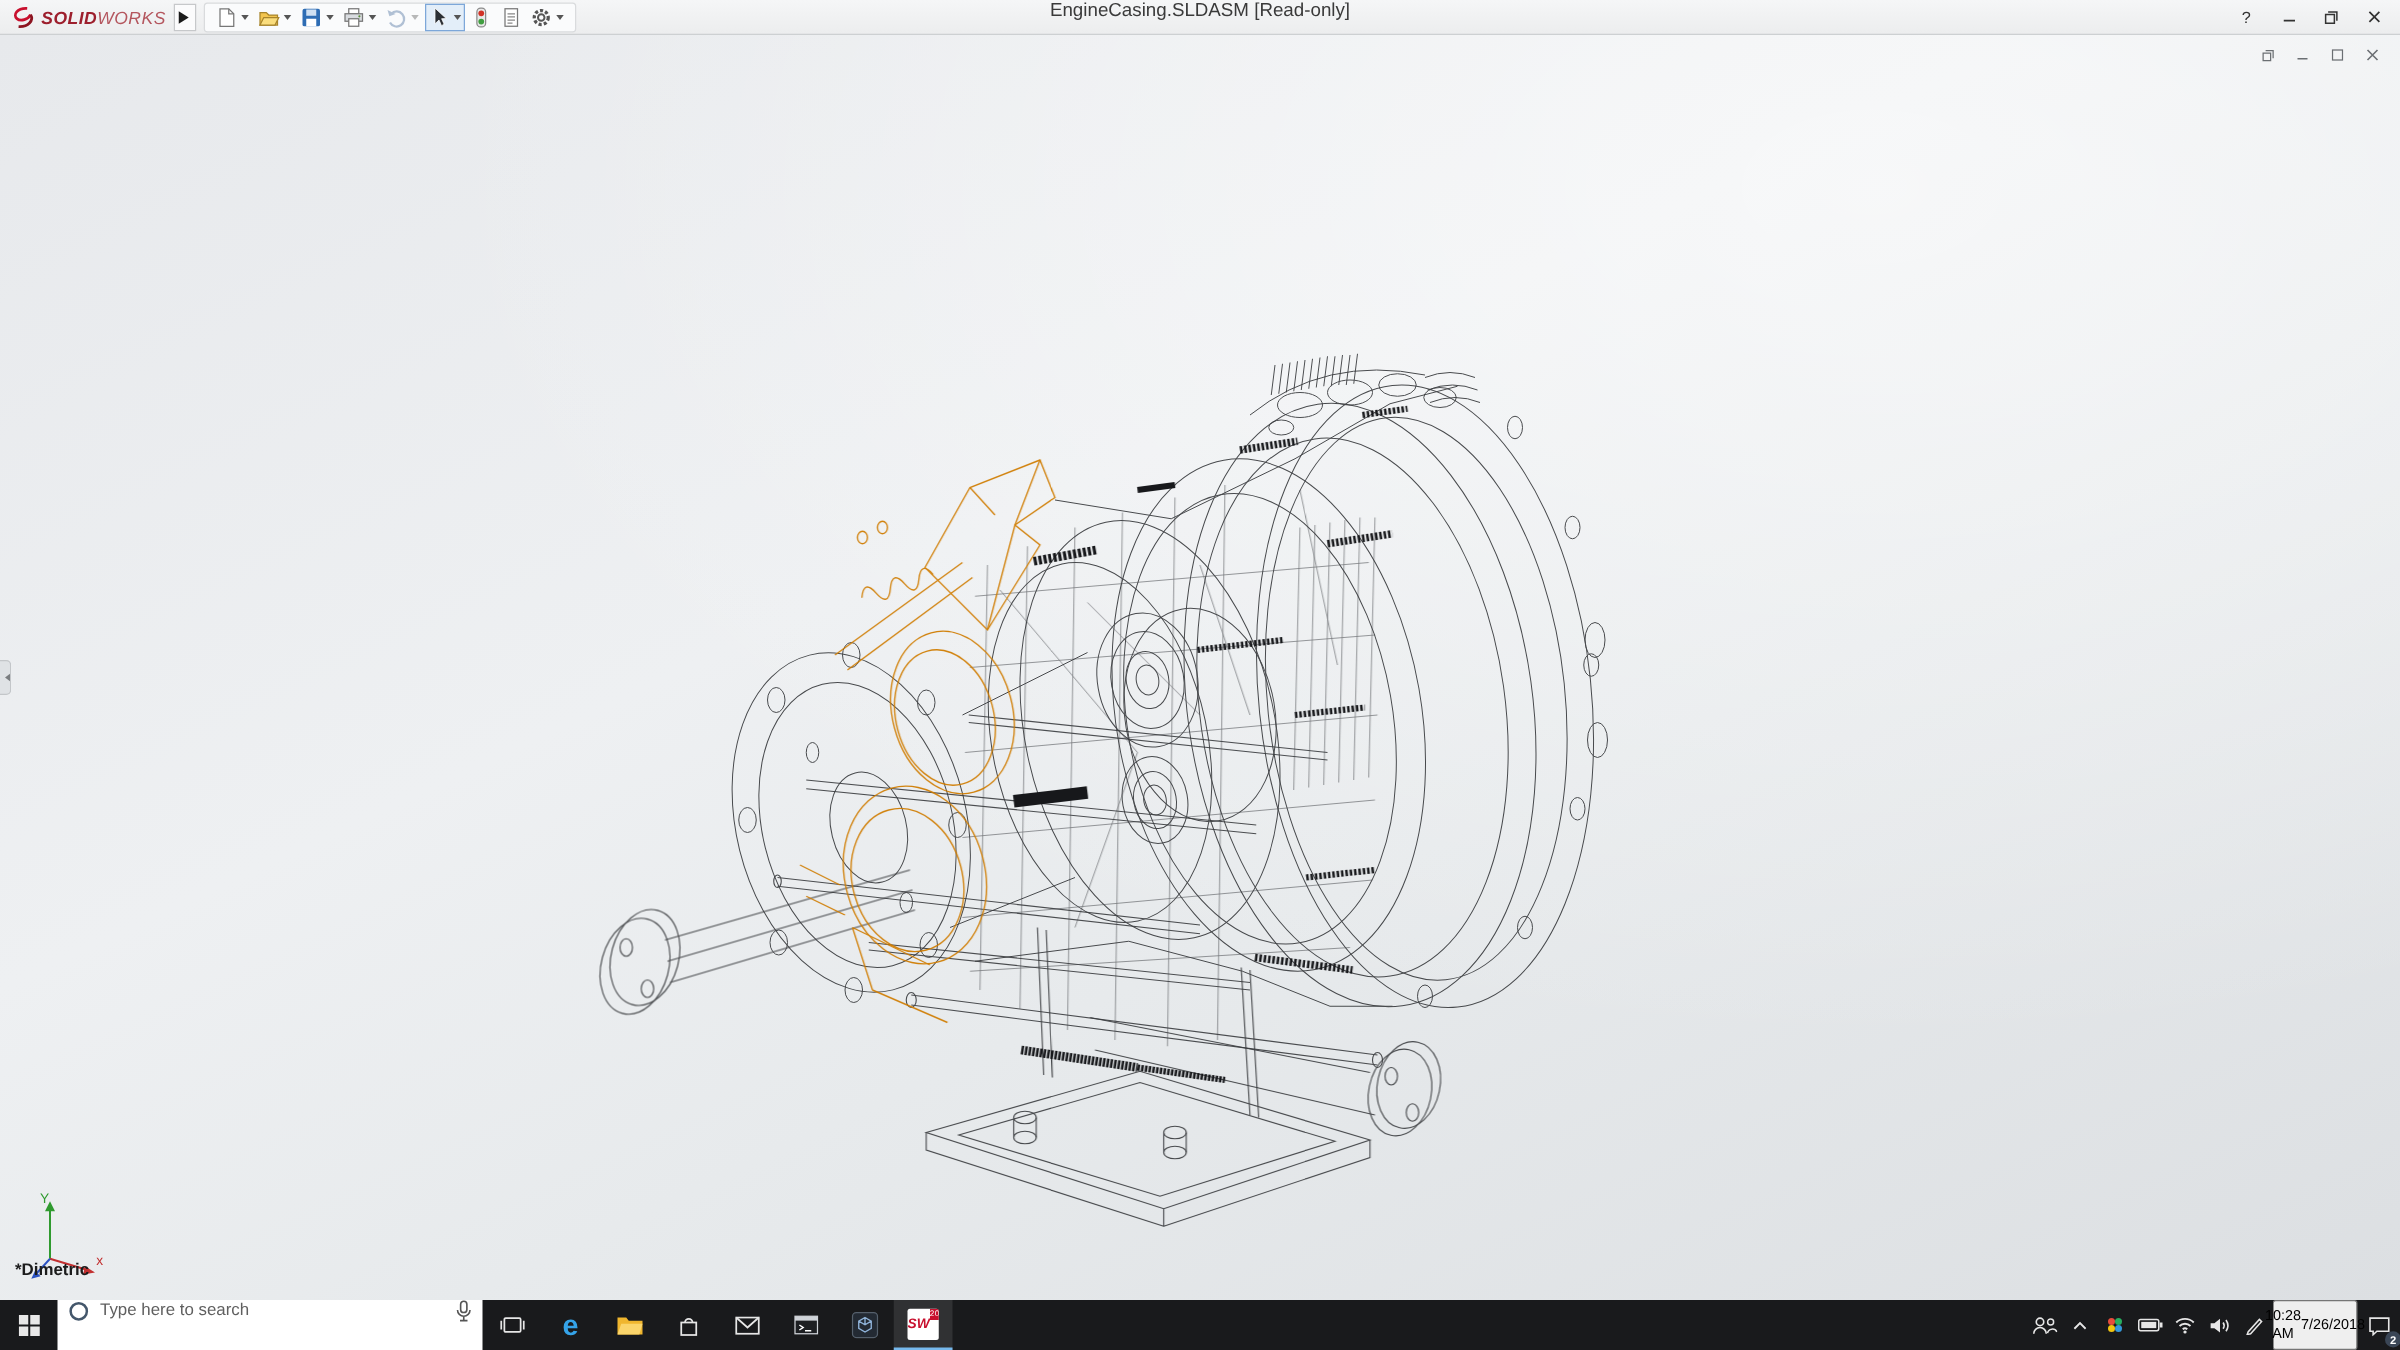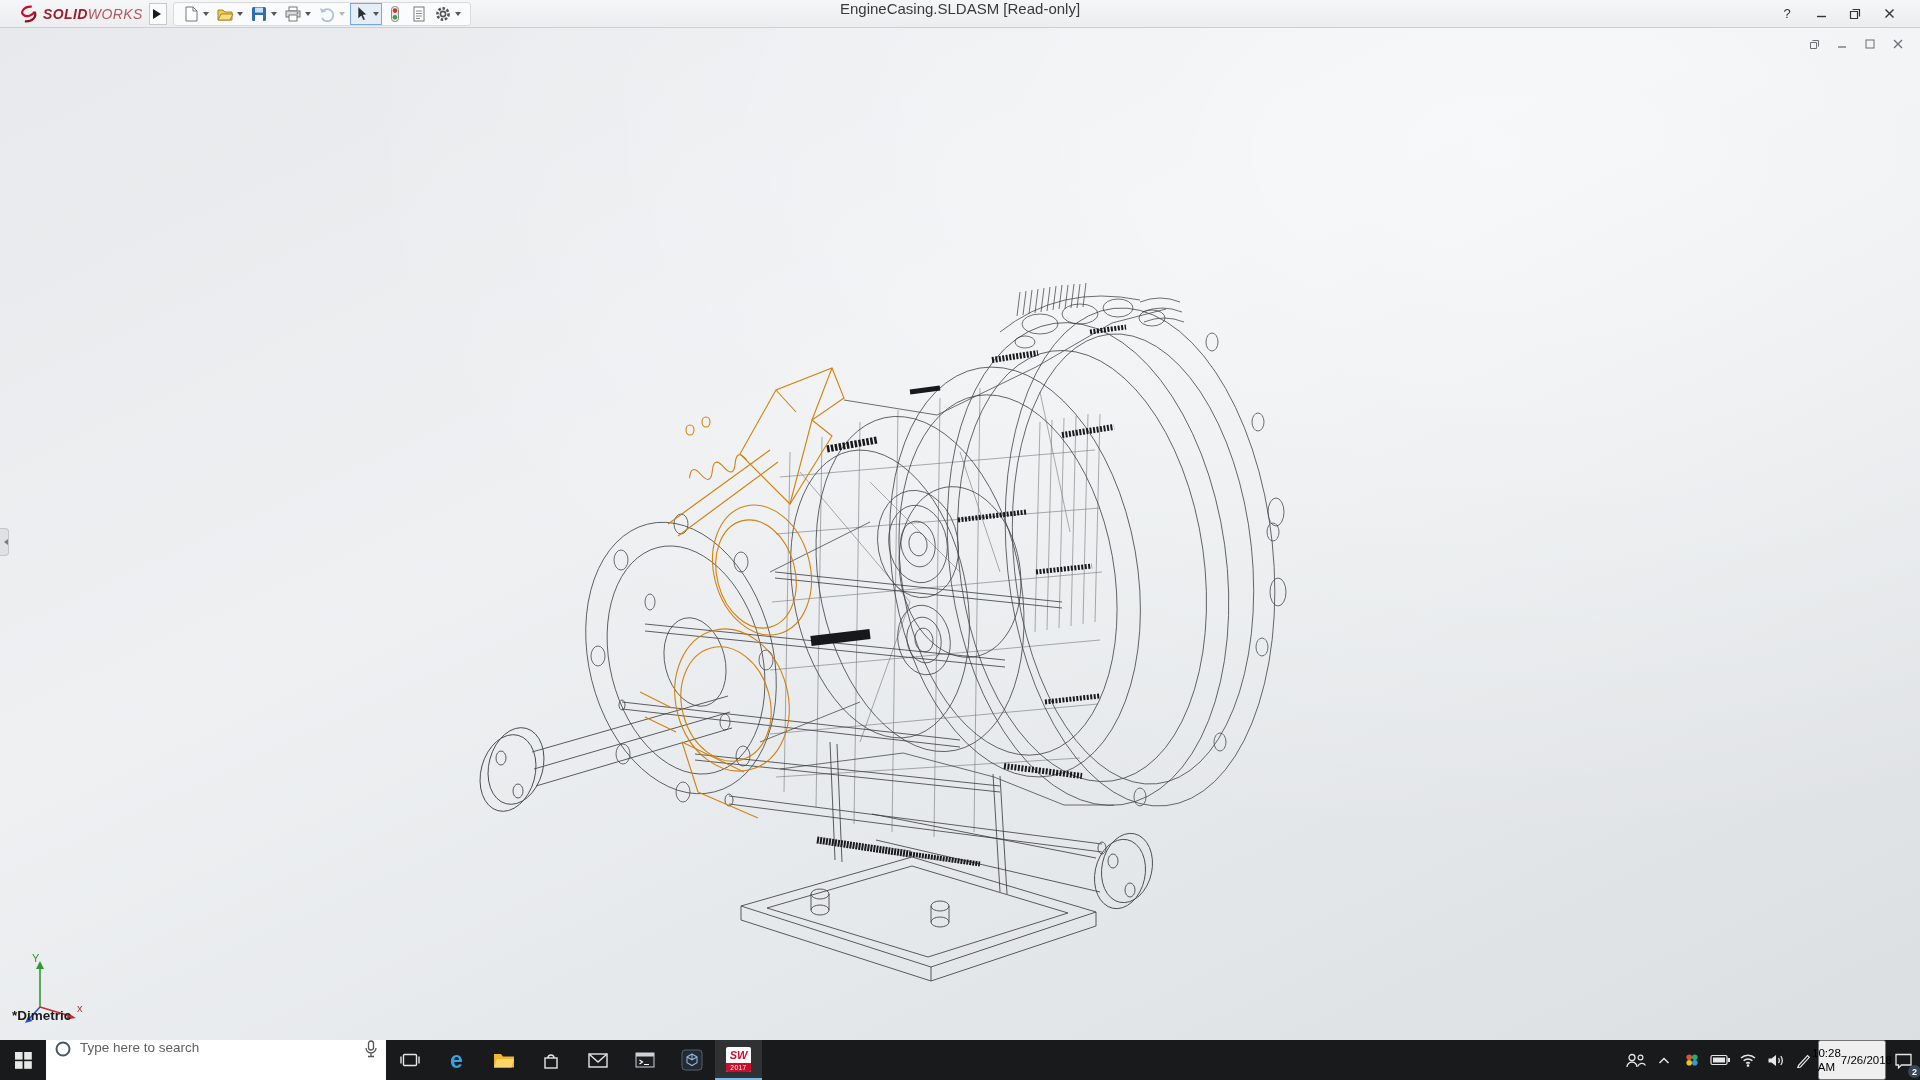--- a/index.html
+++ b/index.html
@@ -1,20 +1,20 @@
 <!DOCTYPE html>
 <html><head>
 <meta charset="utf-8">
 <style>
   *{box-sizing:border-box;margin:0;padding:0}
   html,body{width:1920px;height:1080px;overflow:hidden;font-family:"Liberation Sans",sans-serif;background:#e8eaec}
 
   
   .titlebar{position:absolute;top:0;left:0;right:0;height:28px;background:linear-gradient(#f5f6f7,#ecedee);
-    border-bottom:1px solid #cdd0d2;display:flex;align-items:center;padding:0 14px;z-index:10}
+    border-bottom:1px solid #cdd0d2;display:flex;align-items:center;padding:0 4px;z-index:10}
   .brandwrap{display:flex;align-items:center;gap:3px;padding:0 4px}
   .brand{font-size:14px;font-style:italic;letter-spacing:.4px;color:#9d1f2d;white-space:nowrap}
   .brand b{font-weight:700}
   .brand i{font-style:italic;font-weight:400;color:#b4565e}
   .flyout{width:18px;height:22px;border:1px solid #c6c8ca;background:#fbfbfc;display:flex;align-items:center;justify-content:center;margin:0 6px 0 2px;cursor:pointer}
   .tri-right{width:0;height:0;border:5px solid transparent;border-left:8px solid #1a1a1a;margin-left:4px}
   .qat{display:flex;align-items:center;gap:2px;background:#fafbfc;border:1px solid #d9dbdd;border-radius:3px;padding:1px 6px;height:24px}
   .qbtn{display:flex;align-items:center;border:1px solid transparent;background:transparent;height:22px;padding:0 1px;cursor:pointer}
   .qbtn.pressed{border-color:#7da7d9;background:#e3eef9}
   .qbtn.disabled{opacity:.4}
@@ -41,21 +41,21 @@
   
   .taskbar{position:absolute;left:0;right:0;bottom:0;height:40px;background:#191a1c;display:flex;align-items:stretch;z-index:20;color:#e8e8e8}
   .tkbtn{display:flex;align-items:center;justify-content:center;background:transparent;border:none;cursor:pointer}
   .start{width:46px}
   .searchbox{width:340px;background:#fff;display:flex;align-items:flex-start;padding:0 8px;gap:8px;cursor:text}
   .searchbox input{flex:1;border:none;outline:none;font-size:13.5px;color:#444;background:transparent;font-family:"Liberation Sans",sans-serif}
   .searchbox input::placeholder{color:#5f5f5f}
   .appslot{width:47px;position:relative}
   .appslot.active{background:rgba(255,255,255,.10);border-bottom:2px solid #76b9ed}
   .edge-e{color:#35a3e8;font-size:23px;font-weight:700;line-height:1}
-  .sw-tile{width:25px;height:25px;background:#fff;border-radius:2px;display:flex;flex-direction:column;overflow:hidden}
+  .sw-tile{width:25px;height:25px;background:#fff;border-radius:2px;display:flex;overflow:hidden}
   .sw-tile .sw-top{flex:1;display:flex;align-items:center;justify-content:center;color:#c8102e;font-weight:700;font-size:11px;font-style:italic}
   .sw-tile .sw-year{height:9px;background:#c8102e;color:#fff;font-size:6.5px;display:flex;align-items:center;justify-content:center;letter-spacing:.5px}
   .tray{margin-left:auto;display:flex;align-items:stretch}
   .traybtn{width:28px;display:flex;align-items:center;justify-content:center;background:transparent;border:none;cursor:pointer;position:relative}
   .clock{width:68px;display:flex;flex-direction:row;align-items:center;justify-content:center;font-size:11.5px;line-height:14px;cursor:pointer}
   .badge{position:absolute;right:-1px;bottom:2px;min-width:13px;height:13px;border-radius:50%;background:#3a4656;color:#fff;
     font-size:9px;font-weight:700;display:flex;align-items:center;justify-content:center;padding:0 2px}
 </style>
 </head>
 <body>

